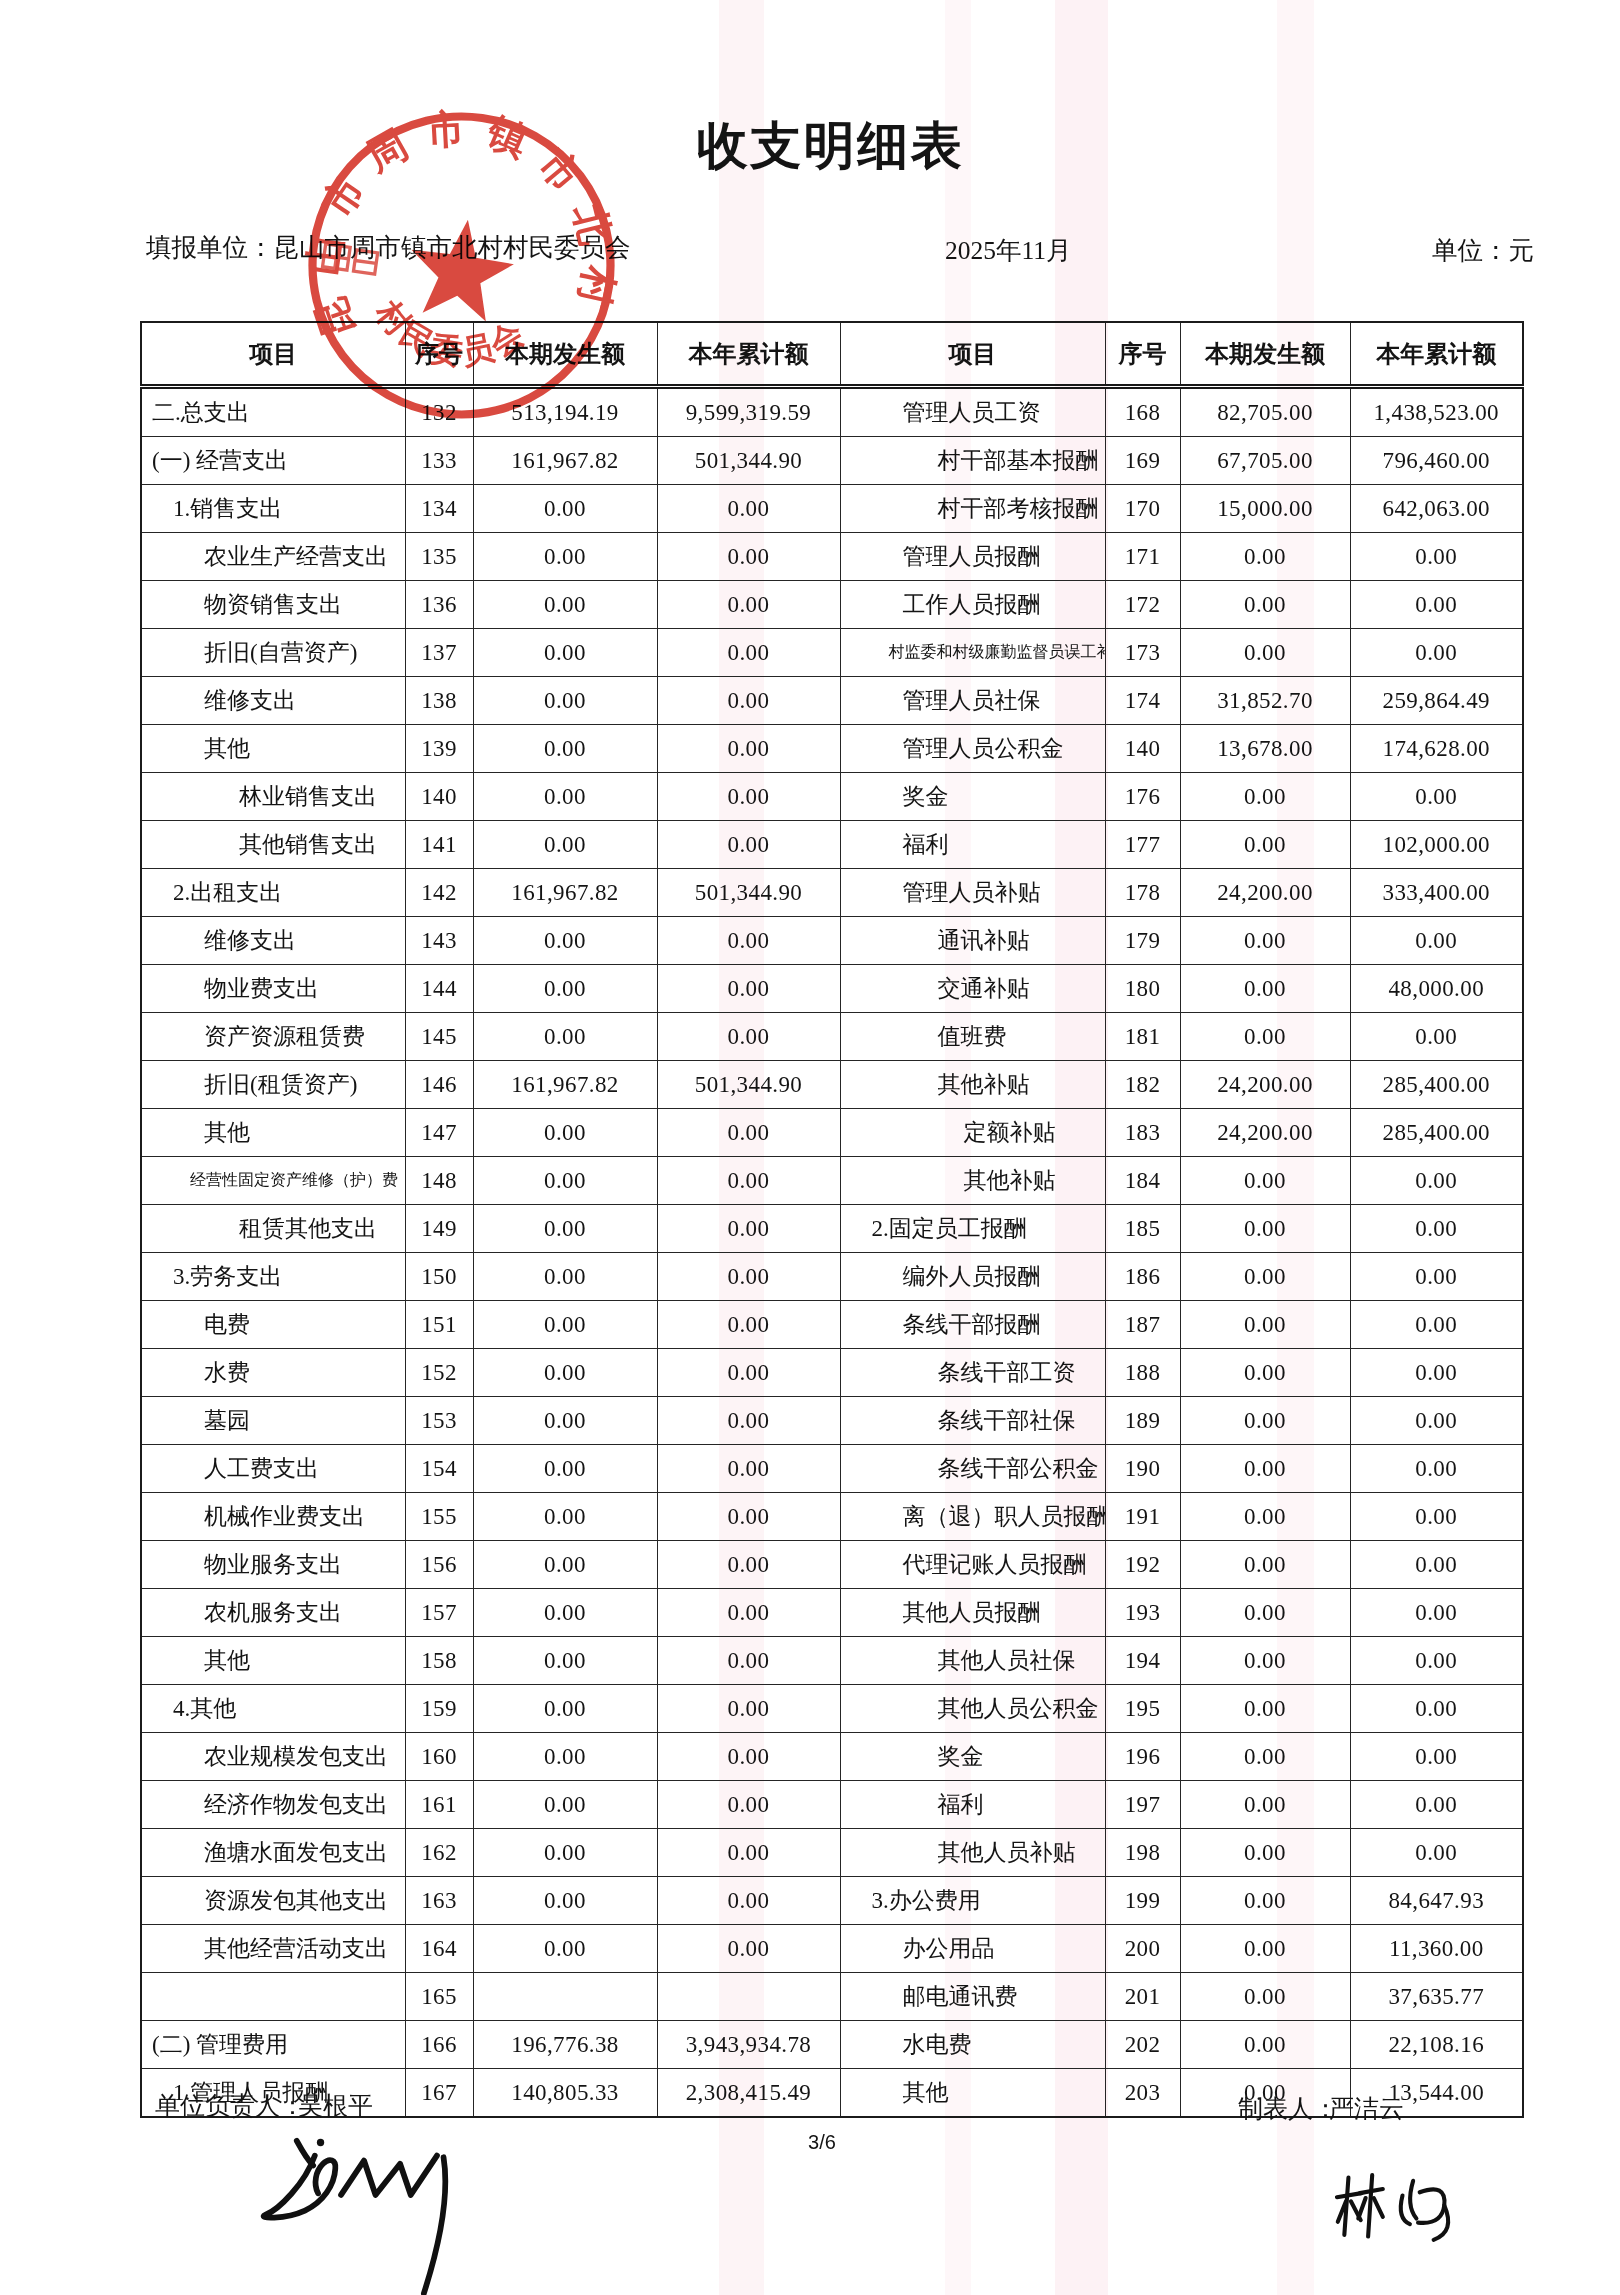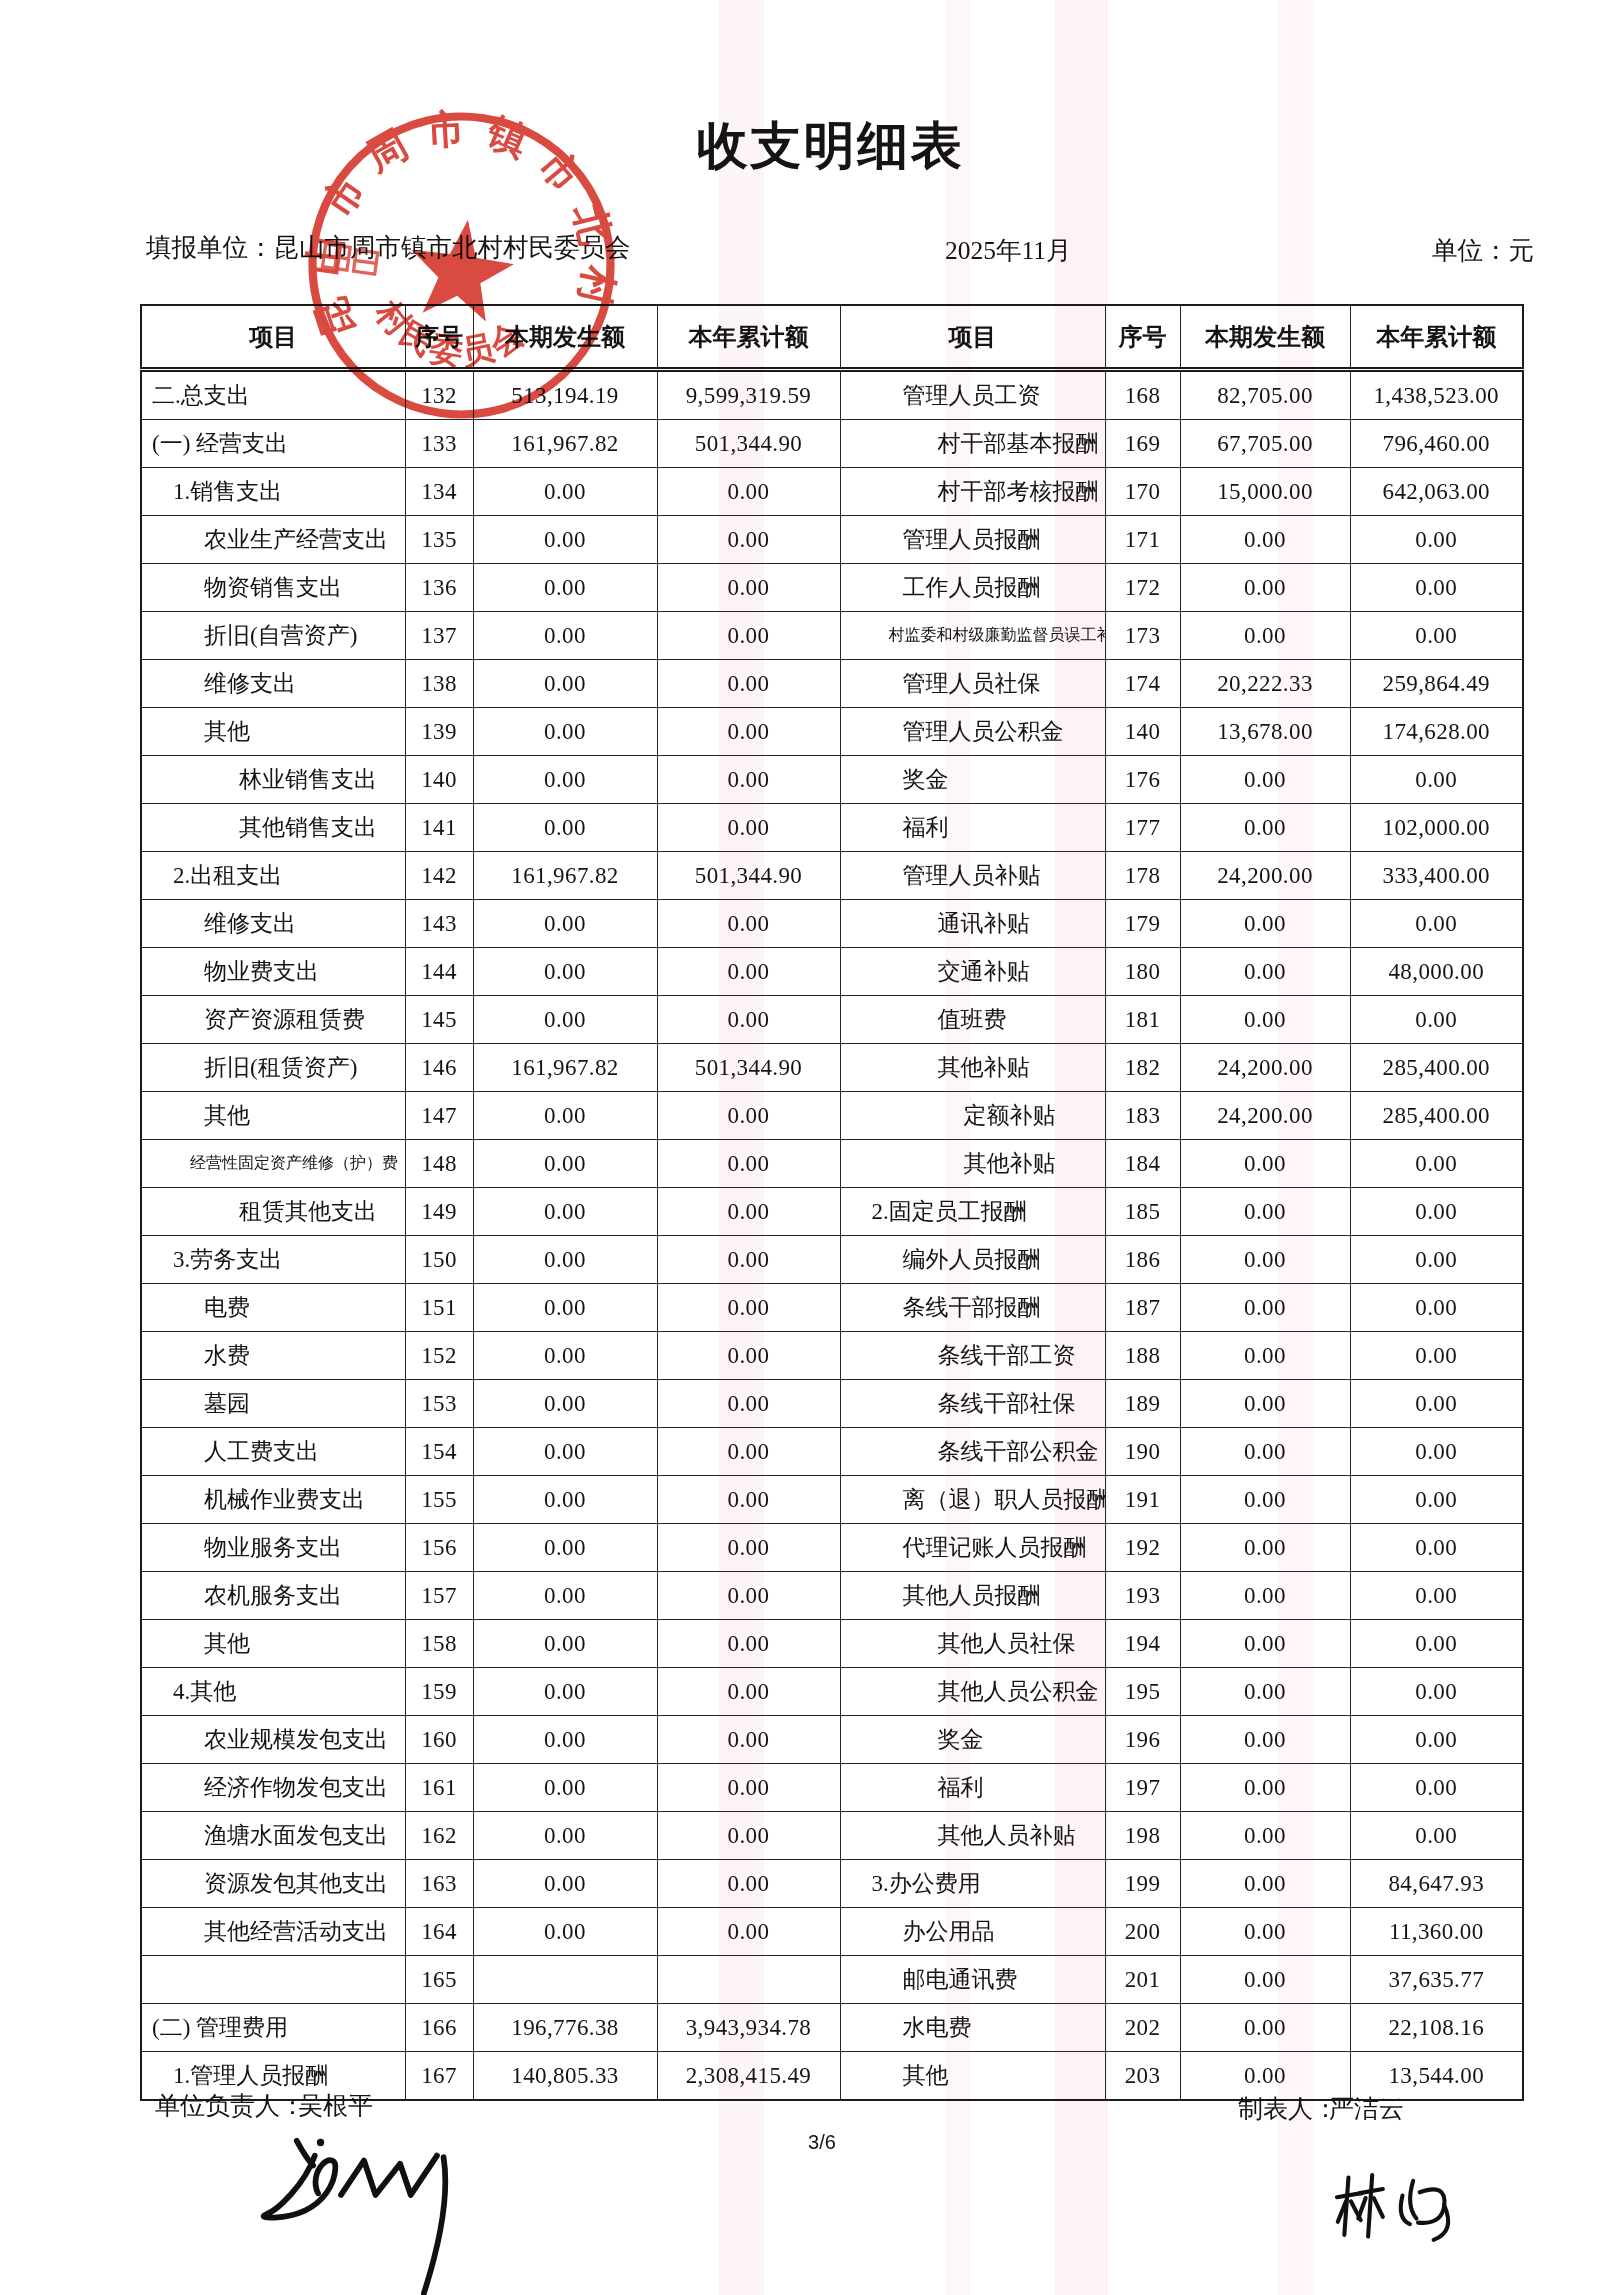--- a/index.html
+++ b/index.html
@@ -17,21 +17,21 @@
   .title{
     position:absolute;left:633px;top:112px;width:395px;
     text-align:center;font-size:51px;font-weight:700;letter-spacing:2.5px;
   }
   .meta span{position:absolute;font-size:25.5px;white-space:nowrap;}
   .m-unit{left:146px;top:230px;}
   .m-period{left:945px;top:233px;}
   .m-curr{left:1432px;top:233px;}
 
   table.rpt{
-    position:absolute;left:140px;top:304px;width:1381px;
+    position:absolute;left:140px;top:321px;width:1381px;
     border-collapse:collapse;table-layout:fixed;
     border:2.5px solid #1b1b1b;
   }
   .rpt col.c-item{width:264px;}  .rpt col.c-seq{width:68px;}
   .rpt col.c-cur{width:184px;}   .rpt col.c-ytd{width:183px;}
   .rpt col.c-item2{width:265px;} .rpt col.c-seq2{width:75px;}
   .rpt col.c-cur2{width:170px;}  .rpt col.c-ytd2{width:173px;}
   .rpt th,.rpt td{
     border:1.6px solid #252525;height:47px;padding:0 3.3px;
     font-size:23px;vertical-align:middle;overflow:hidden;white-space:nowrap;
@@ -169,21 +169,21 @@
           <td class="amt">0.00</td>
           <td class="amt">0.00</td>
         </tr>
         <tr>
           <td class="item lvl2">维修支出</td>
           <td class="seq">138</td>
           <td class="amt">0.00</td>
           <td class="amt">0.00</td>
           <td class="item lvl2">管理人员社保</td>
           <td class="seq">174</td>
-          <td class="amt">20,222.33</td>
+          <td class="amt">31,852.70</td>
           <td class="amt">259,864.49</td>
         </tr>
         <tr>
           <td class="item lvl2">其他</td>
           <td class="seq">139</td>
           <td class="amt">0.00</td>
           <td class="amt">0.00</td>
           <td class="item lvl2">管理人员公积金</td>
           <td class="seq">140</td>
           <td class="amt">13,678.00</td>

